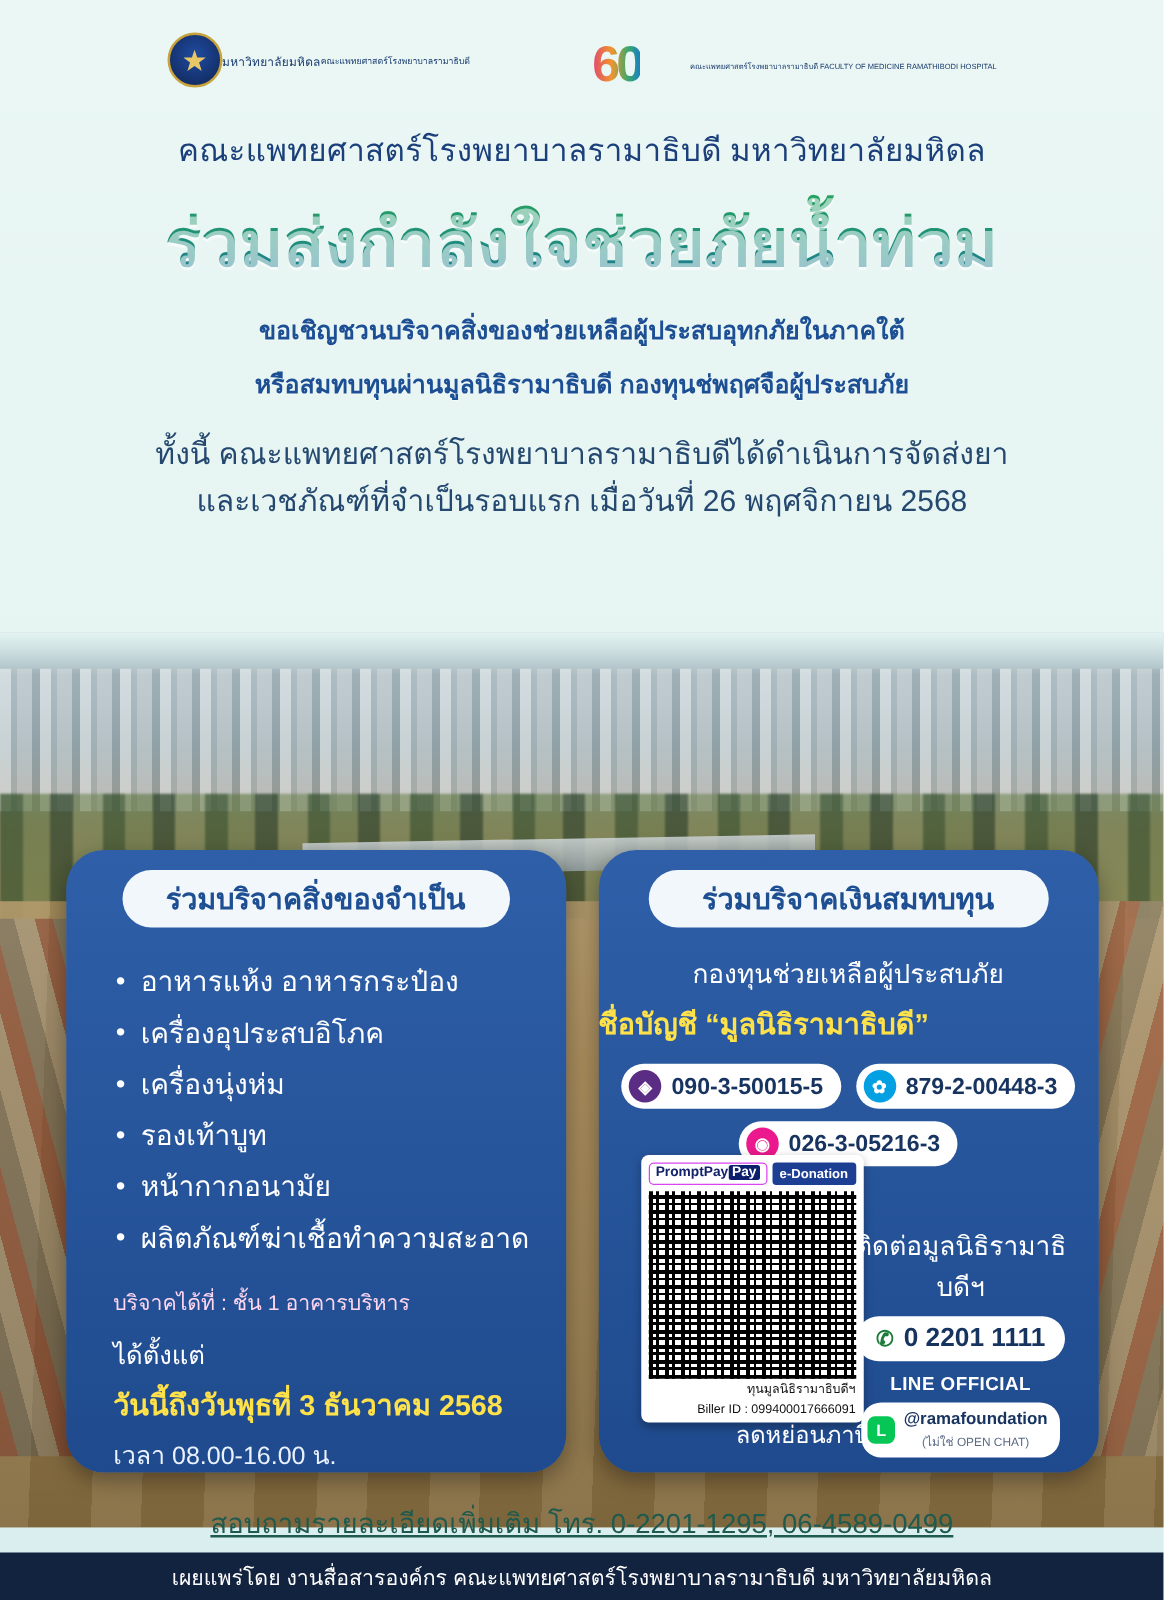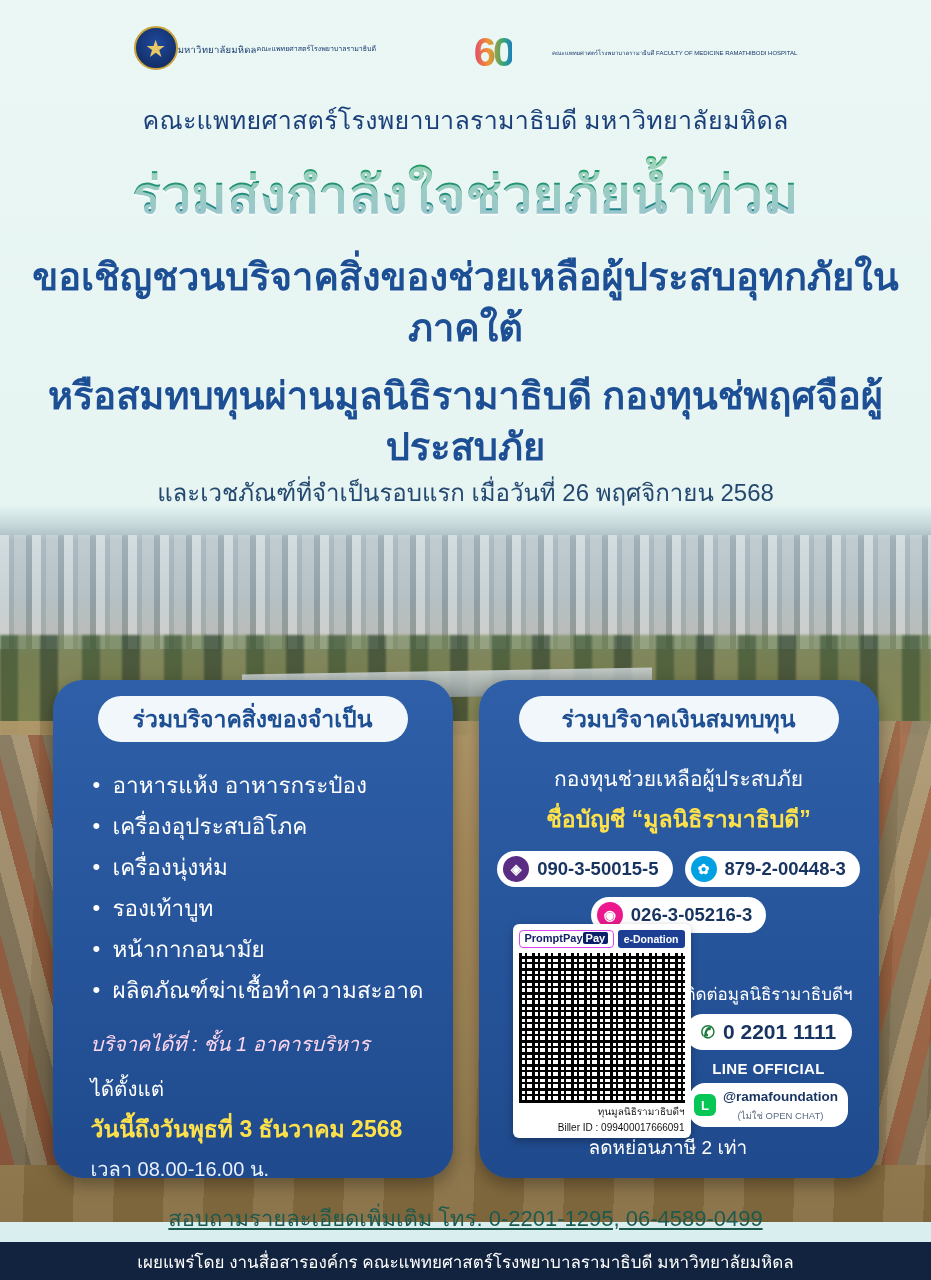--- a/index.html
+++ b/index.html
@@ -61,21 +61,21 @@
     text-align: center;
     font-size: 53px; font-weight: bold;
     margin-top: 12px;
     background: linear-gradient(180deg,#27a45e 0%, #1f8b7f 55%, #1d6fa0 100%);
     -webkit-background-clip: text; background-clip: text; color: transparent;
     text-shadow: 0 2px 0 rgba(255,255,255,.55);
     letter-spacing: .5px;
   }
   .subtitle {
     text-align: center;
-    font-size: 38px; font-weight: bold; color: #1c4f94;
+    font-size: 20px; font-weight: bold; color: #1c4f94;
     margin-top: 16px; line-height: 1.35;
     text-shadow: 0 1px 0 rgba(255,255,255,.6);
   }
   .note {
     text-align: center; font-size: 24px; color: #24486f;
     margin-top: 24px; line-height: 1.5;
   }
 
   
   .photo-band {
@@ -161,31 +161,31 @@
 
   .item-list { margin: 24px 0 0 40px; }
   .item-list li {
     list-style: none; font-size: 22.5px; line-height: 1.82;
     color: #ffffff; position: relative; padding-left: 20px;
   }
   .item-list li::before {
     content: "•"; position: absolute; left: 0; top: -1px; font-size: 22px;
   }
   .donate-place {
-    margin: 16px 0 0 38px; font-size: 20px; color: #ffd6ef; font-style: italic;
+    margin: 16px 0 0 38px; font-size: 17px; color: #ffd6ef;
   }
   .since { margin: 12px 0 0 38px; font-size: 20.5px; color: #ffffff; }
   .date-highlight {
     margin: 6px 0 0 38px; font-size: 23px; font-weight: bold; color: #ffe24a;
   }
   .time-line { margin: 6px 0 0 38px; font-size: 20px; color: #eaf2ff; }
 
   
   .fund-line { text-align: center; font-size: 21px; margin-top: 20px; }
-  .acct-name { text-align: center; font-size: 23px; font-weight: bold; margin-top: 6px; color: #ffe24a; }
+  .acct-name { font-size: 23px; font-weight: bold; margin-top: 6px; color: #ffe24a; }
   .acct-row { display: flex; justify-content: center; gap: 12px; margin-top: 14px; }
   .acct-pill {
     display: flex; align-items: center; gap: 8px;
     background: #ffffff; border-radius: 20px; height: 36px; padding: 0 14px 0 6px;
     color: #17335f; font-size: 18.5px; font-weight: bold;
   }
   .bank-dot { width: 26px; height: 26px; border-radius: 50%; display:flex; align-items:center; justify-content:center; color:#fff; font-size: 14px; }
   .bank-scb { background: #5b2c83; }
   .bank-ktb { background: #00a0e2; }
   .bank-gsb { background: #eb198d; }
@@ -211,21 +211,21 @@
     background-color: #fff;
     background-image:
       repeating-linear-gradient(90deg,#000 0 3px, #fff 3px 6px, #000 6px 8px, #fff 8px 13px),
       repeating-linear-gradient(0deg,#000 0 3px, #fff 3px 7px, #000 7px 9px, #fff 9px 12px);
     background-blend-mode: multiply;
   }
   .qr-cap { text-align: right; font-size: 10px; color: #111; margin-top: 3px; line-height: 1.25; }
   .tax-note { position: absolute; left: 110px; top: 452px; font-size: 19px; color: #ffffff; }
 
   .contact-block { position: absolute; right: 22px; top: 300px; width: 176px; text-align: center; }
-  .contact-title { font-size: 17px; color: #ffffff; }
+  .contact-title { font-size: 21px; color: #ffffff; }
   .phone-pill {
     margin: 7px auto 0; display: inline-flex; align-items: center; gap: 8px;
     background: #ffffff; border-radius: 19px; height: 36px; padding: 0 16px;
     color: #17335f; font-size: 21px; font-weight: bold;
   }
   .phone-ico { color: #1c7c3a; font-size: 17px; }
   .line-title { margin-top: 10px; font-size: 15px; font-weight: bold; color: #ffffff; letter-spacing: .4px; }
   .line-pill {
     margin: 6px auto 0; display: inline-flex; align-items: center; gap: 7px;
     background: #ffffff; border-radius: 16px; padding: 4px 10px 4px 5px;
@@ -264,20 +264,21 @@
       </div>
       <div class="anniv-caption">คณะแพทยศาสตร์โรงพยาบาลรามาธิบดี
 FACULTY OF MEDICINE RAMATHIBODI HOSPITAL</div>
     </div>
   </div>
 
   <div class="faculty-line">คณะแพทยศาสตร์โรงพยาบาลรามาธิบดี มหาวิทยาลัยมหิดล</div>
   <div class="main-title">ร่วมส่งกำลังใจช่วยภัยน้ำท่วม</div>
   <div class="subtitle">ขอเชิญชวนบริจาคสิ่งของช่วยเหลือผู้ประสบอุทกภัยในภาคใต้</div>
   <div class="subtitle">หรือสมทบทุนผ่านมูลนิธิรามาธิบดี กองทุนช่พฤศจือผู้ประสบภัย</div>
+  <div class="note">ทั้งนี้ คณะแพทยศาสตร์โรงพยาบาลรามาธิบดีได้ดำเนินการจัดส่งยา</div>
   <div class="note" style="margin-top:2px">และเวชภัณฑ์ที่จำเป็นรอบแรก เมื่อวันที่ 26 พฤศจิกายน 2568</div>
 
   <div class="photo-band">
     <div class="photo-sky"></div>
     <div class="city-row"></div>
     <div class="tree-row"></div>
     <div class="flood-water"></div>
     <div class="water-streak"></div>
     <div class="roofs-left"></div>
     <div class="roofs-right"></div>

